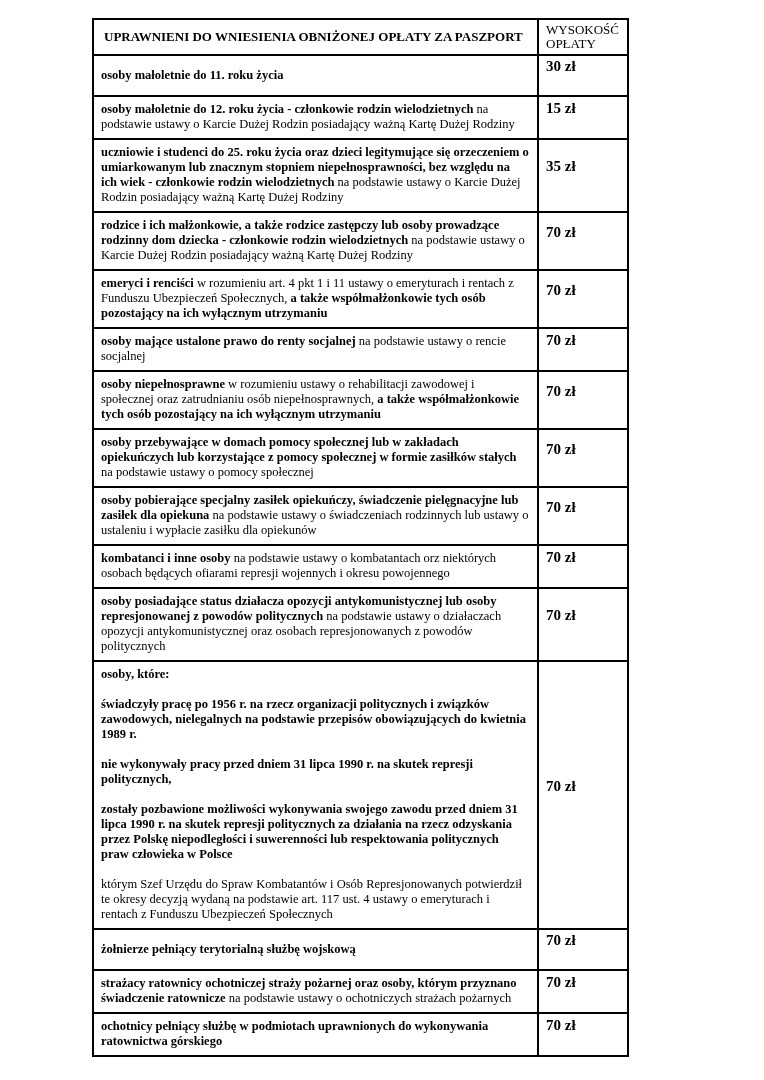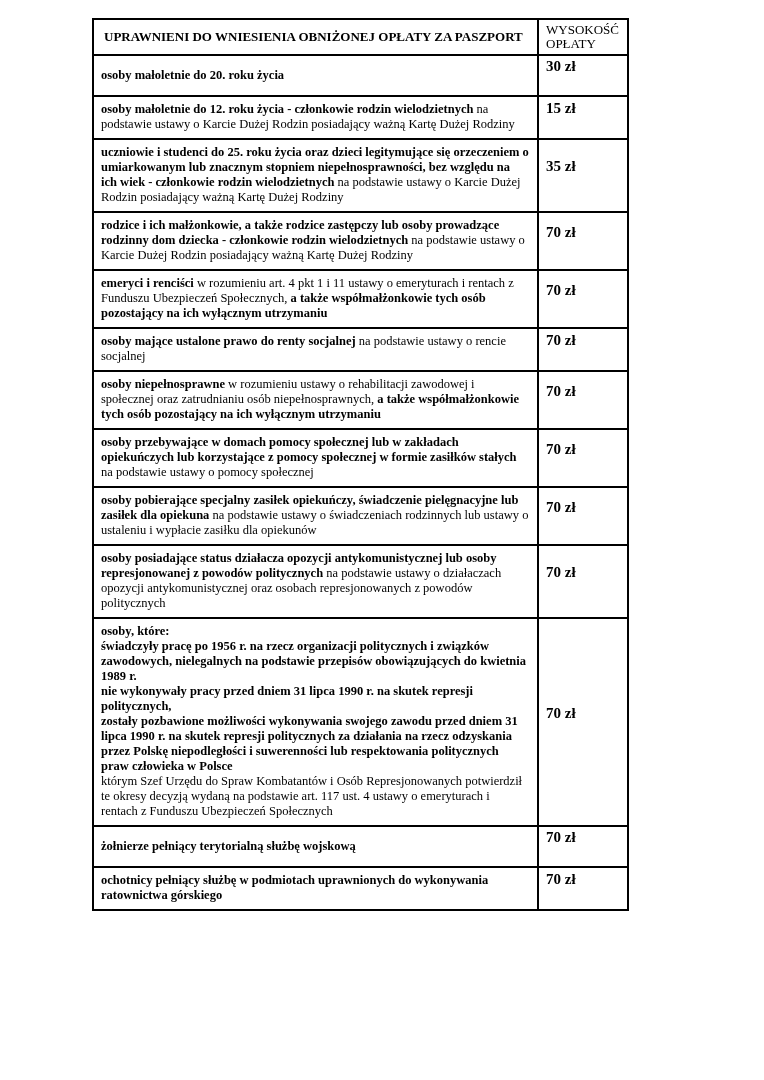--- a/index.html
+++ b/index.html
@@ -48,20 +48,21 @@
   td.desc {
     vertical-align: middle;
     font-size: 12.5px;
     line-height: 15px;
     padding: 5px 8px 6px 7px;
   }
   td.desc p {
     margin: 0;
   }
   td.desc p + p {
+    margin-top: 15px;
   }
   td.desc strong {
     font-weight: bold;
   }
   td.fee {
     vertical-align: middle;
     font-size: 15px;
     line-height: 15px;
     font-weight: bold;
     padding: 3px 4px 21px 7px;
@@ -79,21 +80,21 @@
     </colgroup>
     <thead>
       <tr>
         <th class="h-desc">UPRAWNIENI DO WNIESIENIA OBNIŻONEJ OPŁATY ZA PASZPORT</th>
         <th class="h-fee">WYSOKOŚĆ OPŁATY</th>
       </tr>
     </thead>
     <tbody>
         <tr>
           <td class="desc">
-            <p><strong>osoby małoletnie do 20. roku życia</strong></p>
+            <p><strong>osoby małoletnie do 11. roku życia</strong></p>
           </td>
           <td class="fee">30 zł</td>
         </tr>
         <tr>
           <td class="desc">
             <p><strong>osoby małoletnie do 12. roku życia - członkowie rodzin wielodzietnych</strong><span> na podstawie ustawy o Karcie Dużej Rodzin posiadający ważną Kartę Dużej Rodziny</span></p>
           </td>
           <td class="fee">15 zł</td>
         </tr>
         <tr>
@@ -133,20 +134,26 @@
           <td class="fee">70 zł</td>
         </tr>
         <tr>
           <td class="desc">
             <p><strong>osoby pobierające specjalny zasiłek opiekuńczy, świadczenie pielęgnacyjne lub zasiłek dla opiekuna</strong><span> na podstawie ustawy o świadczeniach rodzinnych lub ustawy o ustaleniu i wypłacie zasiłku dla opiekunów</span></p>
           </td>
           <td class="fee">70 zł</td>
         </tr>
         <tr>
           <td class="desc">
+            <p><strong>kombatanci i inne osoby</strong><span> na podstawie ustawy o kombatantach orz niektórych osobach będących ofiarami represji wojennych i okresu powojennego</span></p>
+          </td>
+          <td class="fee">70 zł</td>
+        </tr>
+        <tr>
+          <td class="desc">
             <p><strong>osoby posiadające status działacza opozycji antykomunistycznej lub osoby represjonowanej z powodów politycznych</strong><span> na podstawie ustawy o działaczach opozycji antykomunistycznej oraz osobach represjonowanych z powodów politycznych</span></p>
           </td>
           <td class="fee">70 zł</td>
         </tr>
         <tr>
           <td class="desc">
             <p><strong>osoby, które:</strong></p>
             <p><strong>świadczyły pracę po 1956 r. na rzecz organizacji politycznych i związków zawodowych, nielegalnych na podstawie przepisów obowiązujących do kwietnia 1989 r.</strong></p>
             <p><strong>nie wykonywały pracy przed dniem 31 lipca 1990 r. na skutek represji politycznych,</strong></p>
             <p><strong>zostały pozbawione możliwości wykonywania swojego zawodu przed dniem 31 lipca 1990 r. na skutek represji politycznych za działania na rzecz odzyskania przez Polskę niepodległości i suwerenności lub respektowania politycznych praw człowieka w Polsce</strong></p>
@@ -155,19 +162,25 @@
           <td class="fee">70 zł</td>
         </tr>
         <tr>
           <td class="desc">
             <p><strong>żołnierze pełniący terytorialną służbę wojskową</strong></p>
           </td>
           <td class="fee">70 zł</td>
         </tr>
         <tr>
           <td class="desc">
+            <p><strong>strażacy ratownicy ochotniczej straży pożarnej oraz osoby, którym przyznano świadczenie ratownicze</strong><span> na podstawie ustawy o ochotniczych strażach pożarnych</span></p>
+          </td>
+          <td class="fee">70 zł</td>
+        </tr>
+        <tr>
+          <td class="desc">
             <p><strong>ochotnicy pełniący służbę w podmiotach uprawnionych do wykonywania ratownictwa górskiego</strong></p>
           </td>
           <td class="fee">70 zł</td>
         </tr>
       </tbody>
   </table>
 </div>
 
 </body></html>

